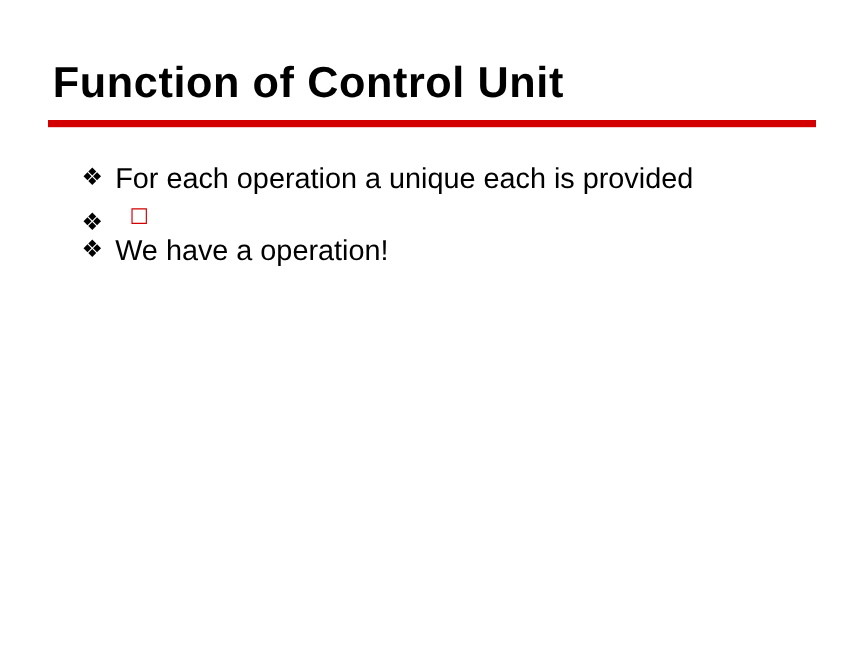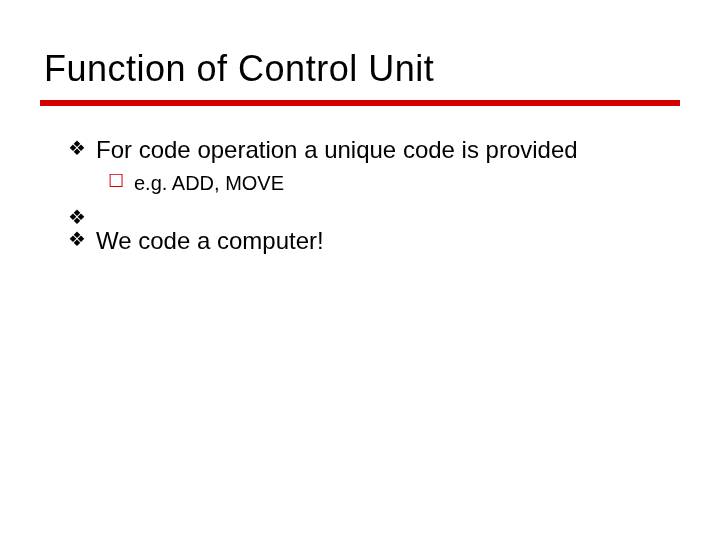--- a/index.html
+++ b/index.html
@@ -14,21 +14,21 @@
   }
   .slide {
     box-sizing: border-box;
     width: 720px;
     height: 540px;
     padding: 48px 40px 40px 40px;
     position: relative;
   }
   .title {
     font-family: "Arial Black", Arial, sans-serif;
-    font-weight: 400;
+    font-weight: 700;
     font-size: 36px;
     letter-spacing: 0.5px;
     margin: 0 0 10px 4px;
   }
   .rule {
     border: none;
     border-top: 6px solid #d20000;
     margin: 0 0 28px 0;
   }
   .bullets {
@@ -79,32 +79,31 @@
 <body>
 
 <div class="slide">
   <h1 class="title">Function of Control Unit</h1>
   <hr class="rule">
 
   <ul class="bullets">
 
     <li>
       <span class="glyph">❖</span>
-      <span>For code operation a unique code is provided</span>
+      <span>For each operation a unique each is provided</span>
       <ul class="sub">
         <li>
           <span class="glyph">☐</span>
-          <span>e.g. ADD, MOVE</span>
         </li>
       </ul>
     </li>
 
     <li>
       <span class="glyph">❖</span>
     </li>
 
     <li class="spaced">
       <span class="glyph">❖</span>
-      <span>We code a computer!</span>
+      <span>We have a operation!</span>
     </li>
 
   </ul>
 </div>
 
 </body></html>

